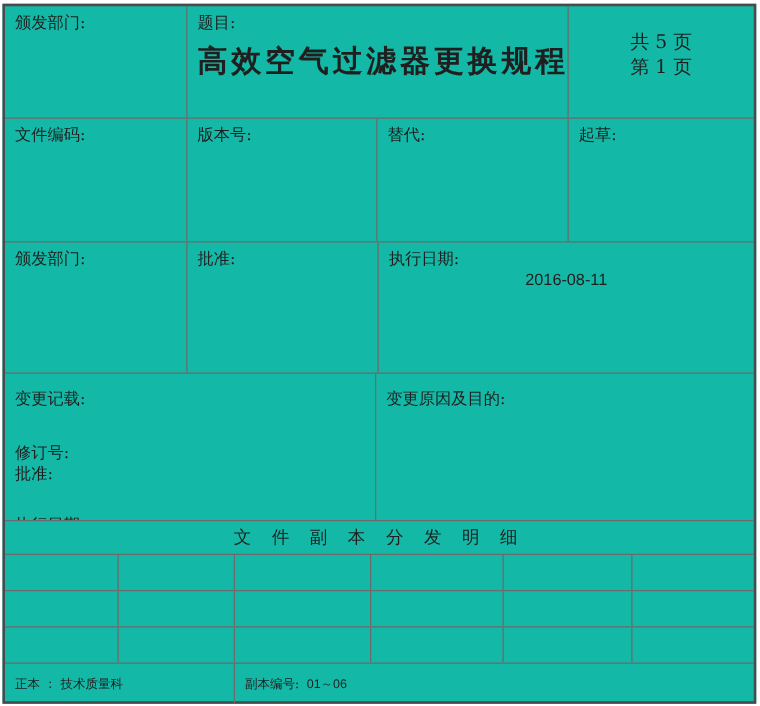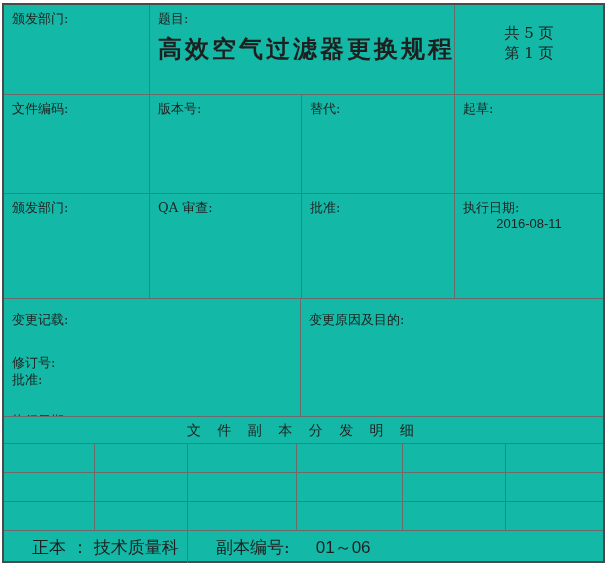--- a/index.html
+++ b/index.html
@@ -85,21 +85,21 @@
   .grow .g2{width:93px;}
   .grow .g3{width:109px;}
   .grow .g4{width:106px;}
   .grow .g5{width:103px;}
   .grow .g6{flex:1;}
 
   
   .rf{height:32px;border-bottom:none;}
   .rf .c1{width:184px;display:flex;align-items:center;}
   .rf .c2{flex:1;display:flex;align-items:center;gap:6px;text-align:right;}
-  .rf .label{font-size:17px;margin-left:20px;}
+  .rf .label{font-size:10px;}
 </style>
 </head>
 <body>
 
 <div class="sheet">
 
   <div class="row r1">
     <div class="cell c1">
       <div class="label">颁发部门:</div>
     </div>
@@ -124,23 +124,20 @@
       <div class="label">替代:</div>
     </div>
     <div class="cell c4">
       <div class="label">起草:</div>
     </div>
   </div>
 
   <div class="row r3">
     <div class="cell c1">
       <div class="label">颁发部门:</div>
-    </div>
-    <div class="cell c2">
-      <div class="label">QA 审查:</div>
     </div>
     <div class="cell c3">
       <div class="label">批准:</div>
     </div>
     <div class="cell c4">
       <div class="label">执行日期:</div>
       <div class="date-value sans">2016-08-11</div>
     </div>
   </div>
 

